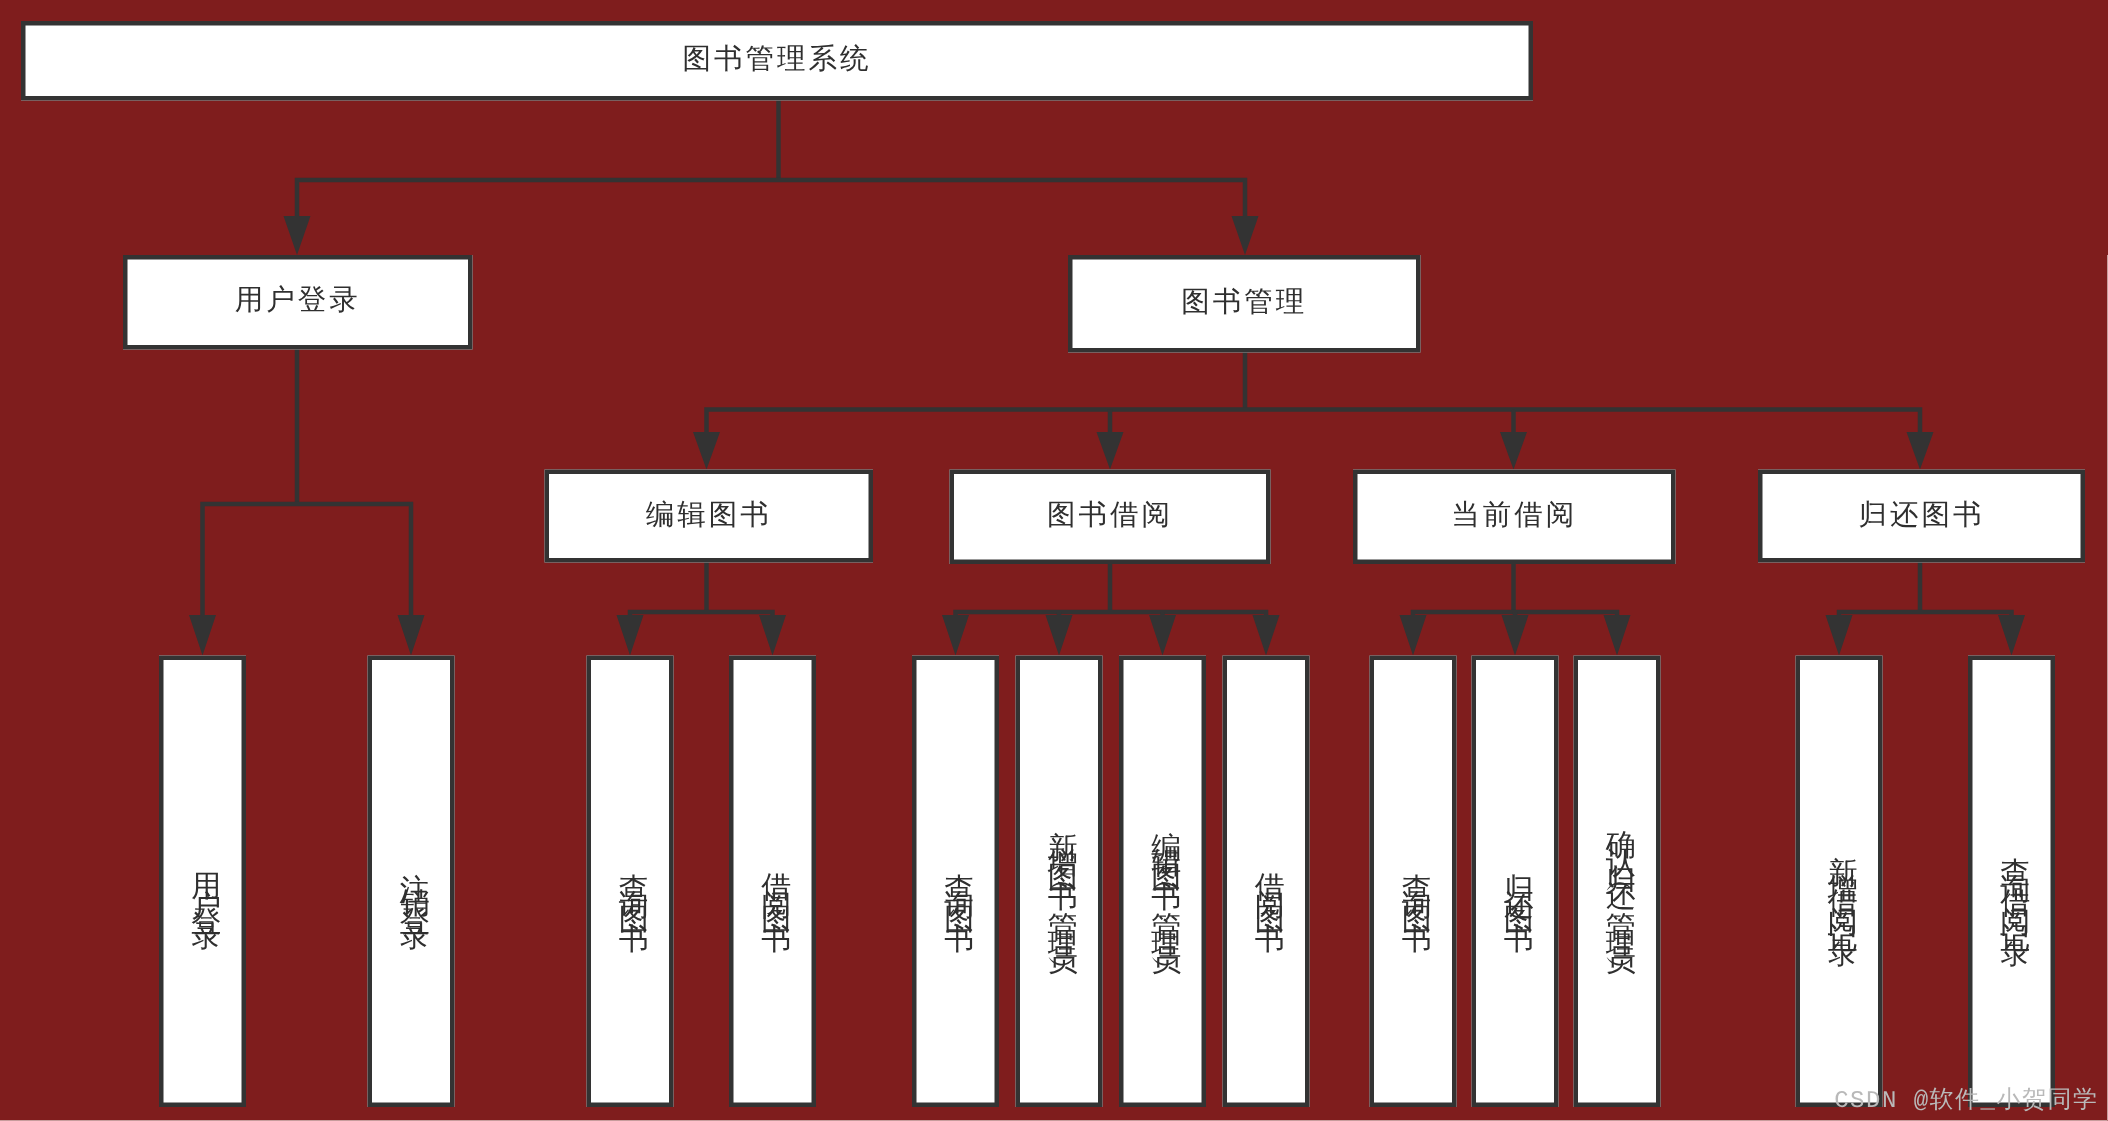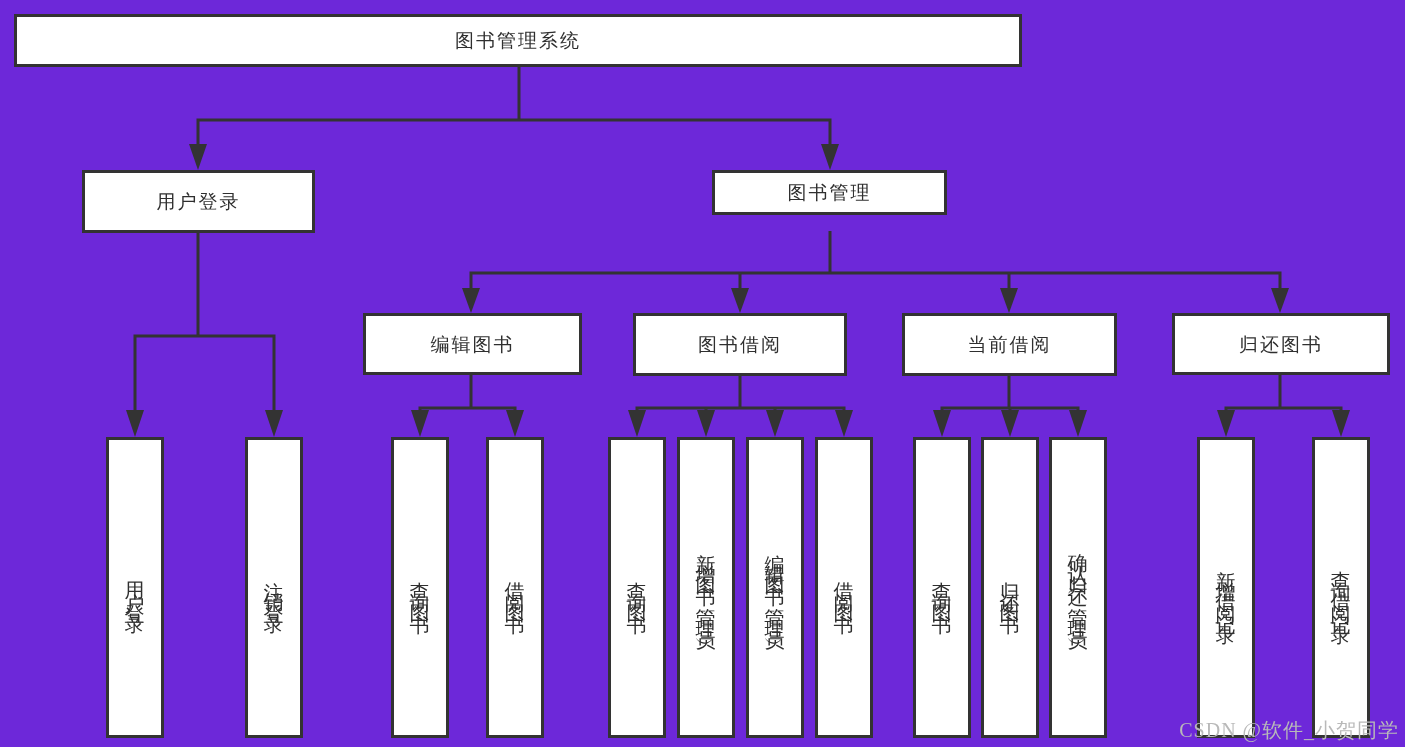--- a/index.html
+++ b/index.html
@@ -1,21 +1,21 @@
 <!DOCTYPE html>
 <html><head>
 <meta charset="utf-8">
 <style>
   html, body { margin: 0; padding: 0; background: #ffffff; }
   #stage {
     position: relative;
     width: 1405px;
     height: 747px;
-    background: #6d28d9;
-    font-family: Liberation Serif, serif;
+    background: #7f1d1d;
+    font-family: Liberation Mono, monospace;
     overflow: hidden;
   }
   #connectors {
     position: absolute;
     left: 0; top: 0;
     width: 1405px; height: 747px;
     pointer-events: none;
   }
   .hbox {
     position: absolute;
@@ -49,21 +49,21 @@
     letter-spacing: 11px;
     line-height: 1;
     max-height: 292px;
   }
   .hbox .lbl { line-height: 1; }
   #watermark {
     position: absolute;
     right: 6px;
     bottom: 3px;
     color: #b9b9b9;
-    font-size: 20px;
+    font-size: 16px;
     letter-spacing: 1px;
     z-index: 5;
     white-space: nowrap;
   }
 </style>
 </head>
 <body>
 
 <div id="stage">
 
@@ -112,21 +112,21 @@
     </g>
   </svg>
 
   <div class="hbox" style="left:14px; top:14px; width:1008px; height:53px;">
     <span class="lbl">图书管理系统</span>
   </div>
 
   <div class="hbox" style="left:82px; top:170px; width:233px; height:63px;">
     <span class="lbl">用户登录</span>
   </div>
-  <div class="hbox" style="left:712px; top:170px; width:235px; height:45px;">
+  <div class="hbox" style="left:712px; top:170px; width:235px; height:65px;">
     <span class="lbl">图书管理</span>
   </div>
 
   <div class="hbox" style="left:363px; top:313px; width:219px; height:62px;">
     <span class="lbl">编辑图书</span>
   </div>
   <div class="hbox" style="left:633px; top:313px; width:214px; height:63px;">
     <span class="lbl">图书借阅</span>
   </div>
   <div class="hbox" style="left:902px; top:313px; width:215px; height:63px;">

